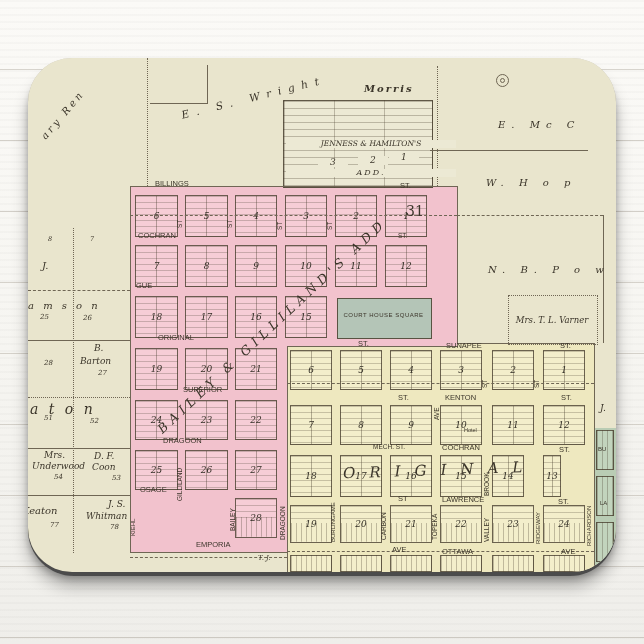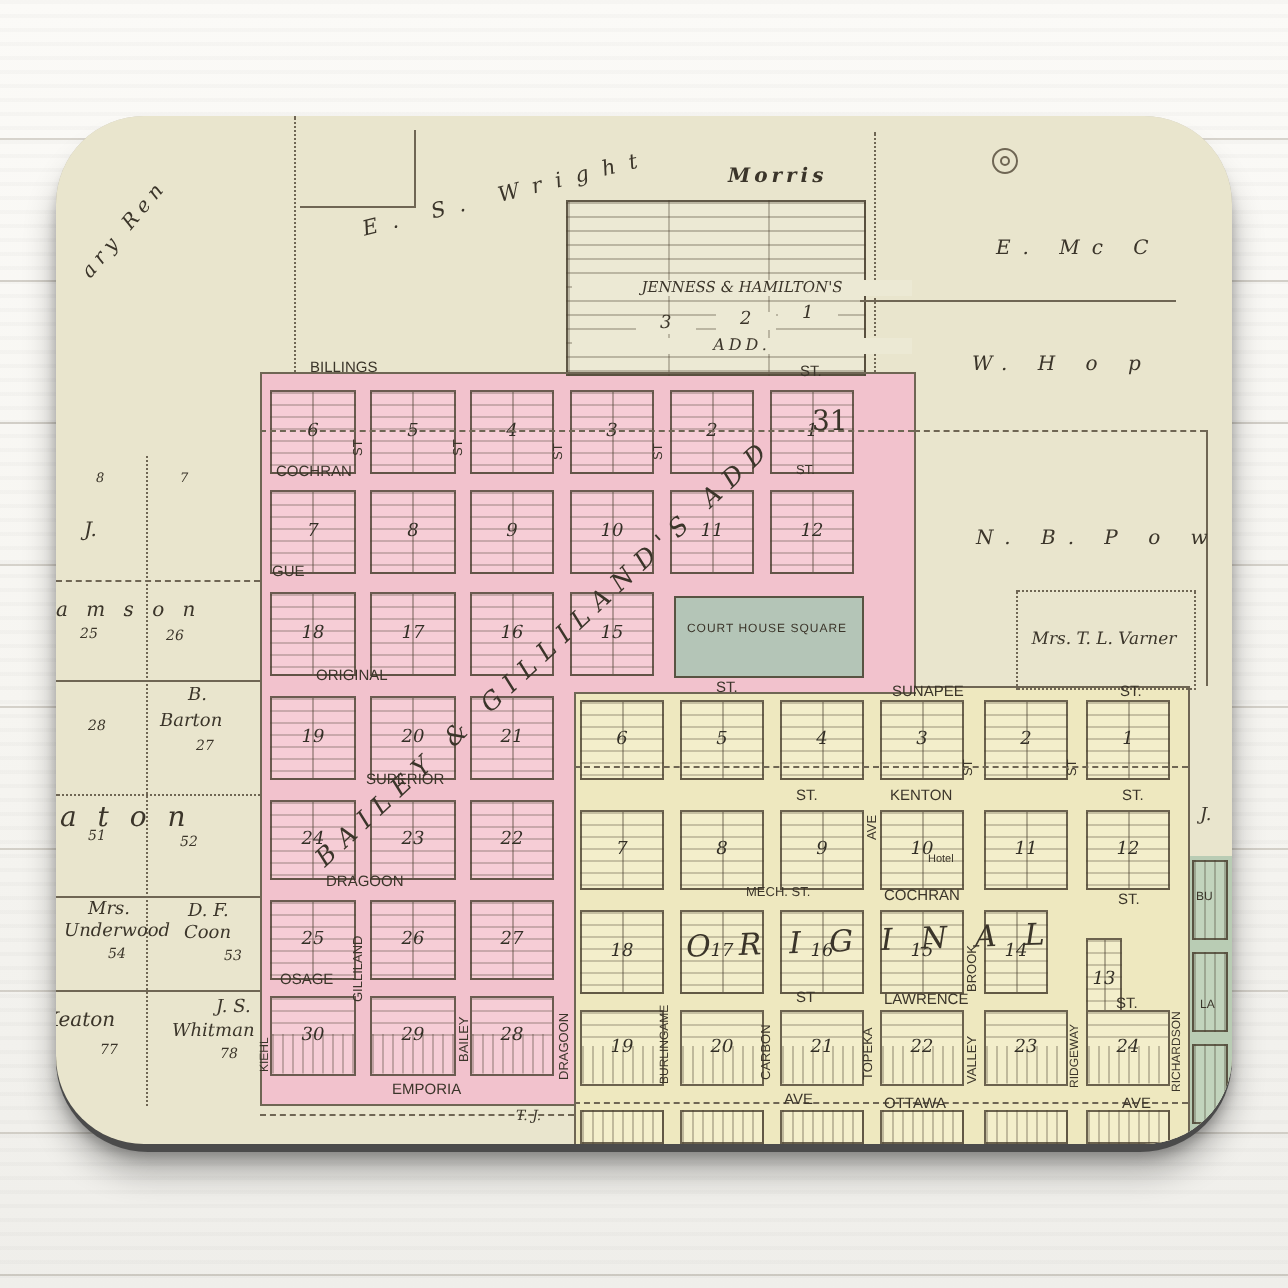--- a/index.html
+++ b/index.html
@@ -157,26 +157,20 @@
         </div>
         <div class="blk b-pink lot-h" style="left: 107px; top: 392px; width: 43px; height: 40px;">
           <span class="num">25</span>
         </div>
         <div class="blk b-pink lot-h" style="left: 157px; top: 392px; width: 43px; height: 40px;">
           <span class="num">26</span>
         </div>
         <div class="blk b-pink lot-h" style="left: 207px; top: 392px; width: 42px; height: 40px;">
           <span class="num">27</span>
         </div>
-        <div class="blk b-pink lot-hv" style="left: 107px; top: 440px; width: 43px; height: 40px;">
-          <span class="num">30</span>
-        </div>
-        <div class="blk b-pink lot-hv" style="left: 157px; top: 440px; width: 43px; height: 40px;">
-          <span class="num">29</span>
-        </div>
         <div class="blk b-pink lot-hv" style="left: 207px; top: 440px; width: 42px; height: 40px;">
           <span class="num">28</span>
         </div>
         <div class="blk b-yellow lot-h" style="left: 262px; top: 292px; width: 42px; height: 40px;">
           <span class="num">6</span>
         </div>
         <div class="blk b-yellow lot-h" style="left: 312px; top: 292px; width: 42px; height: 40px;">
           <span class="num">5</span>
         </div>
         <div class="blk b-yellow lot-h" style="left: 362px; top: 292px; width: 42px; height: 40px;">
@@ -217,21 +211,21 @@
         </div>
         <div class="blk b-yellow lot-h" style="left: 362px; top: 397px; width: 42px; height: 42px;">
           <span class="num">16</span>
         </div>
         <div class="blk b-yellow lot-h" style="left: 412px; top: 397px; width: 42px; height: 42px;">
           <span class="num">15</span>
         </div>
         <div class="blk b-yellow lot-h" style="left: 464px; top: 397px; width: 32px; height: 42px;">
           <span class="num">14</span>
         </div>
-        <div class="blk b-yellow lot-h" style="left: 515px; top: 411px; width: 18px; height: 42px;">
+        <div class="blk b-yellow lot-h" style="left: 515px; top: 397px; width: 18px; height: 42px;">
           <span class="num">13</span>
         </div>
         <div class="blk b-yellow lot-hv" style="left: 262px; top: 447px; width: 42px; height: 38px;">
           <span class="num">19</span>
         </div>
         <div class="blk b-yellow lot-hv" style="left: 312px; top: 447px; width: 42px; height: 38px;">
           <span class="num">20</span>
         </div>
         <div class="blk b-yellow lot-hv" style="left: 362px; top: 447px; width: 42px; height: 38px;">
           <span class="num">21</span>

